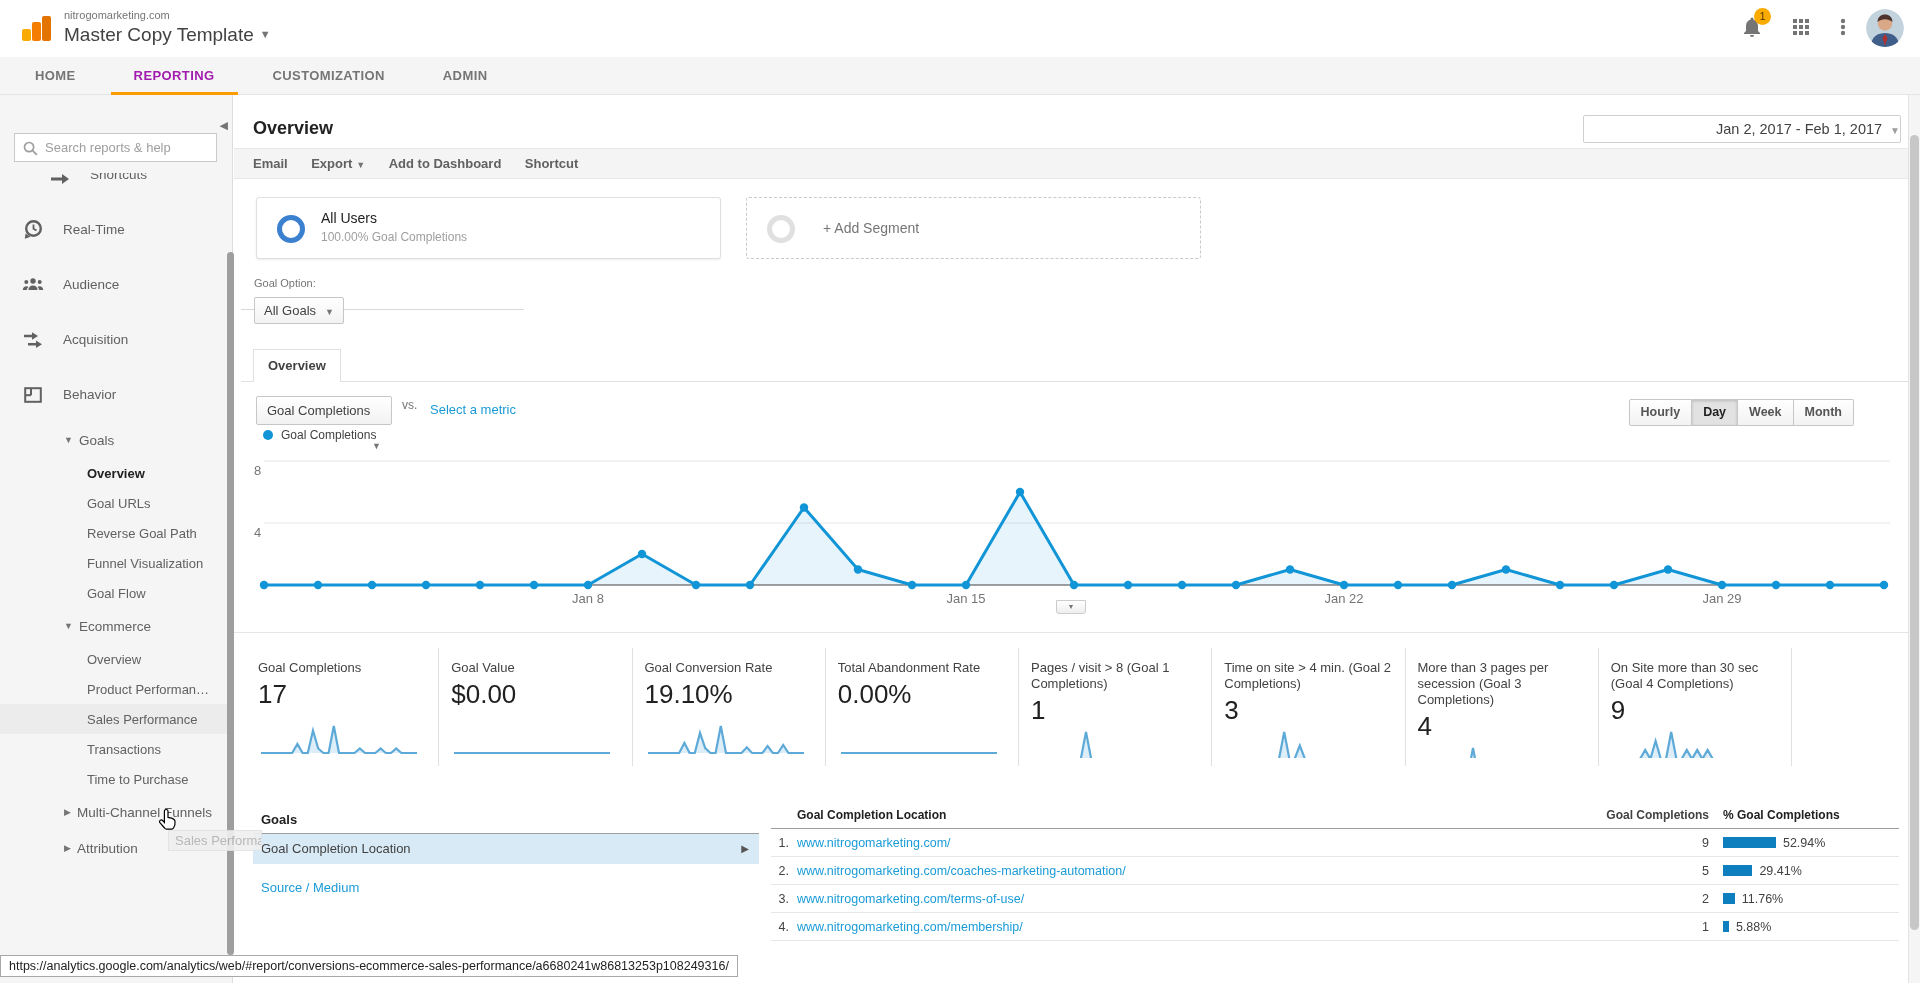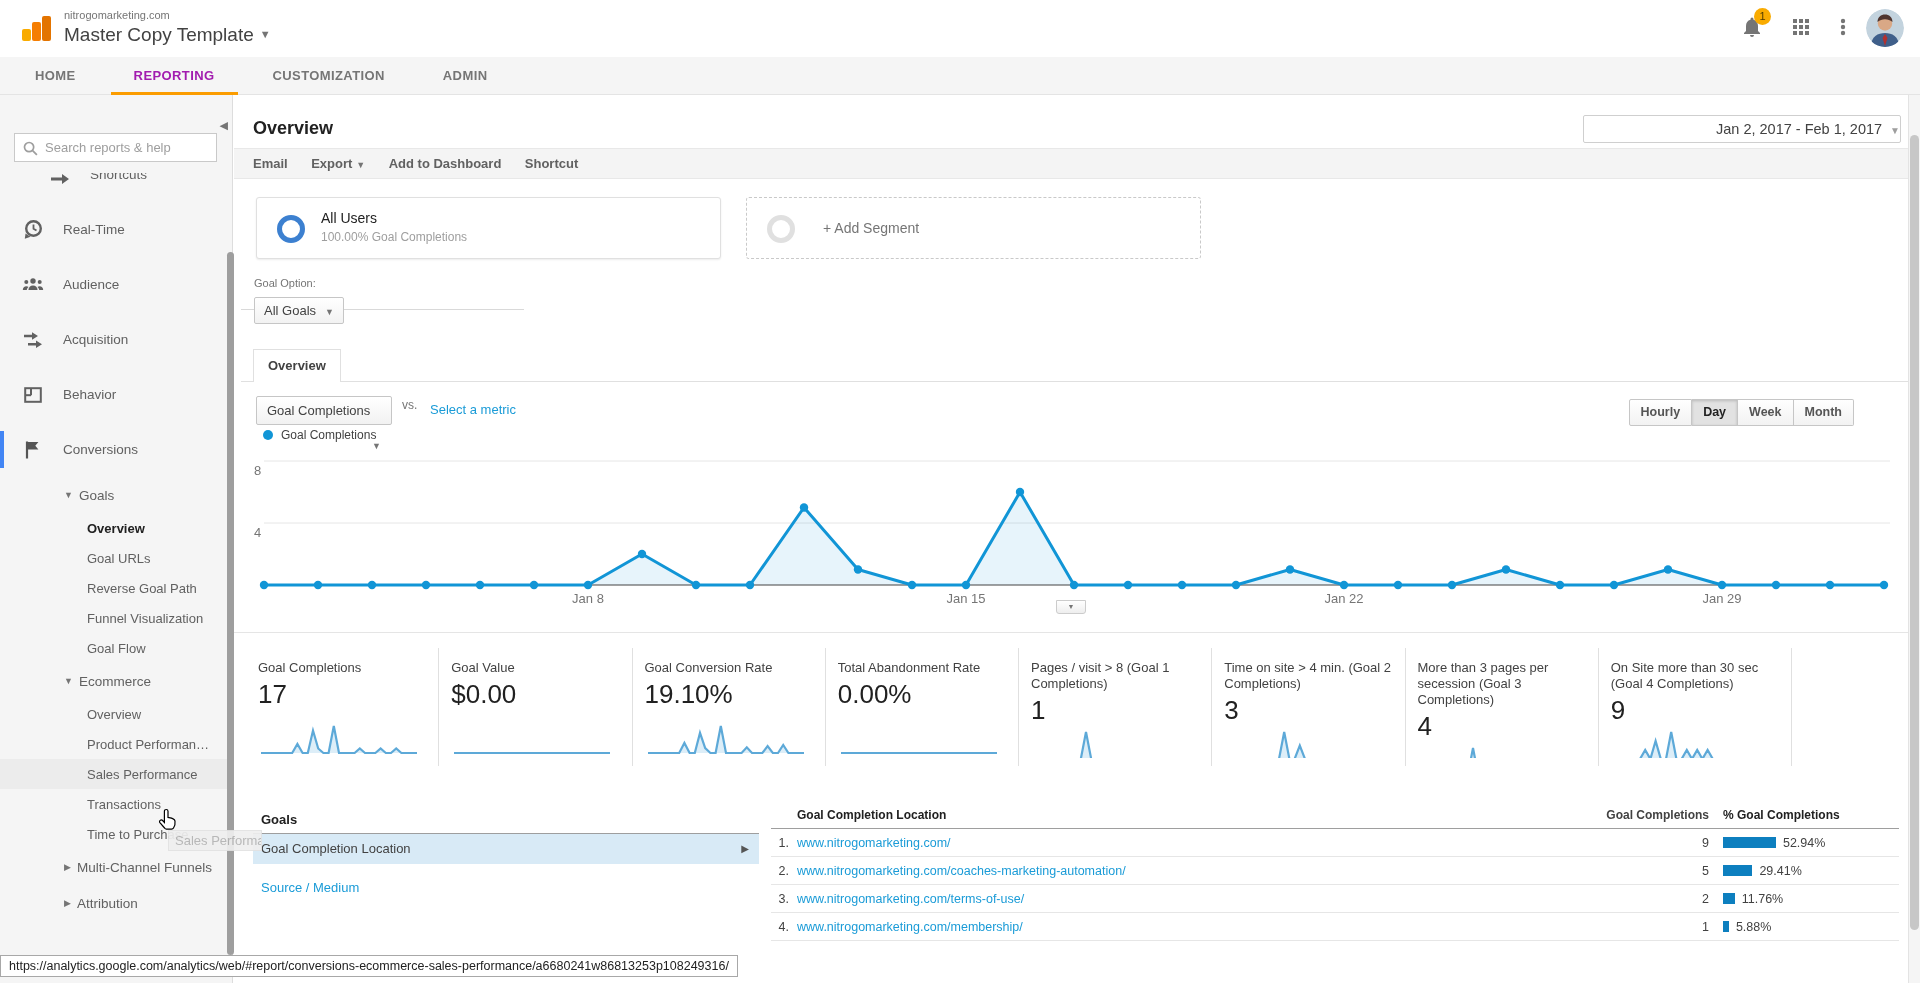--- a/index.html
+++ b/index.html
@@ -265,27 +265,20 @@
           </svg></span>
         <span>Acquisition</span>
       </div>
       <div class="si l1">
         <span class="ico"><svg width="24" height="24" viewBox="0 0 24 24">
             <rect x="4.2" y="5.2" width="15.6" height="13.6" fill="none" stroke="#616161" stroke-width="2"></rect>
             <line x1="10" y1="5.2" x2="10" y2="12.2" stroke="#616161" stroke-width="2"></line>
             <line x1="4.2" y1="12.2" x2="10" y2="12.2" stroke="#616161" stroke-width="2"></line>
           </svg></span>
         <span>Behavior</span>
-      </div>
-      <div class="si l1 active">
-        <span class="ico"><svg width="24" height="24" viewBox="0 0 24 24">
-            <line x1="6" y1="3.5" x2="6" y2="20.5" stroke="#555" stroke-width="2.2"></line>
-            <path d="M6.8 4h10.6l-3.1 3.75 3.1 3.75H6.8z" fill="#555"></path>
-          </svg></span>
-        <span>Conversions</span>
       </div>
       <div class="si l2">
         <span class="tw">▼</span>
         <span>Goals</span>
       </div>
       <div class="si l3 current">
         <span>Overview</span>
       </div>
       <div class="si l3">
         <span>Goal URLs</span>

